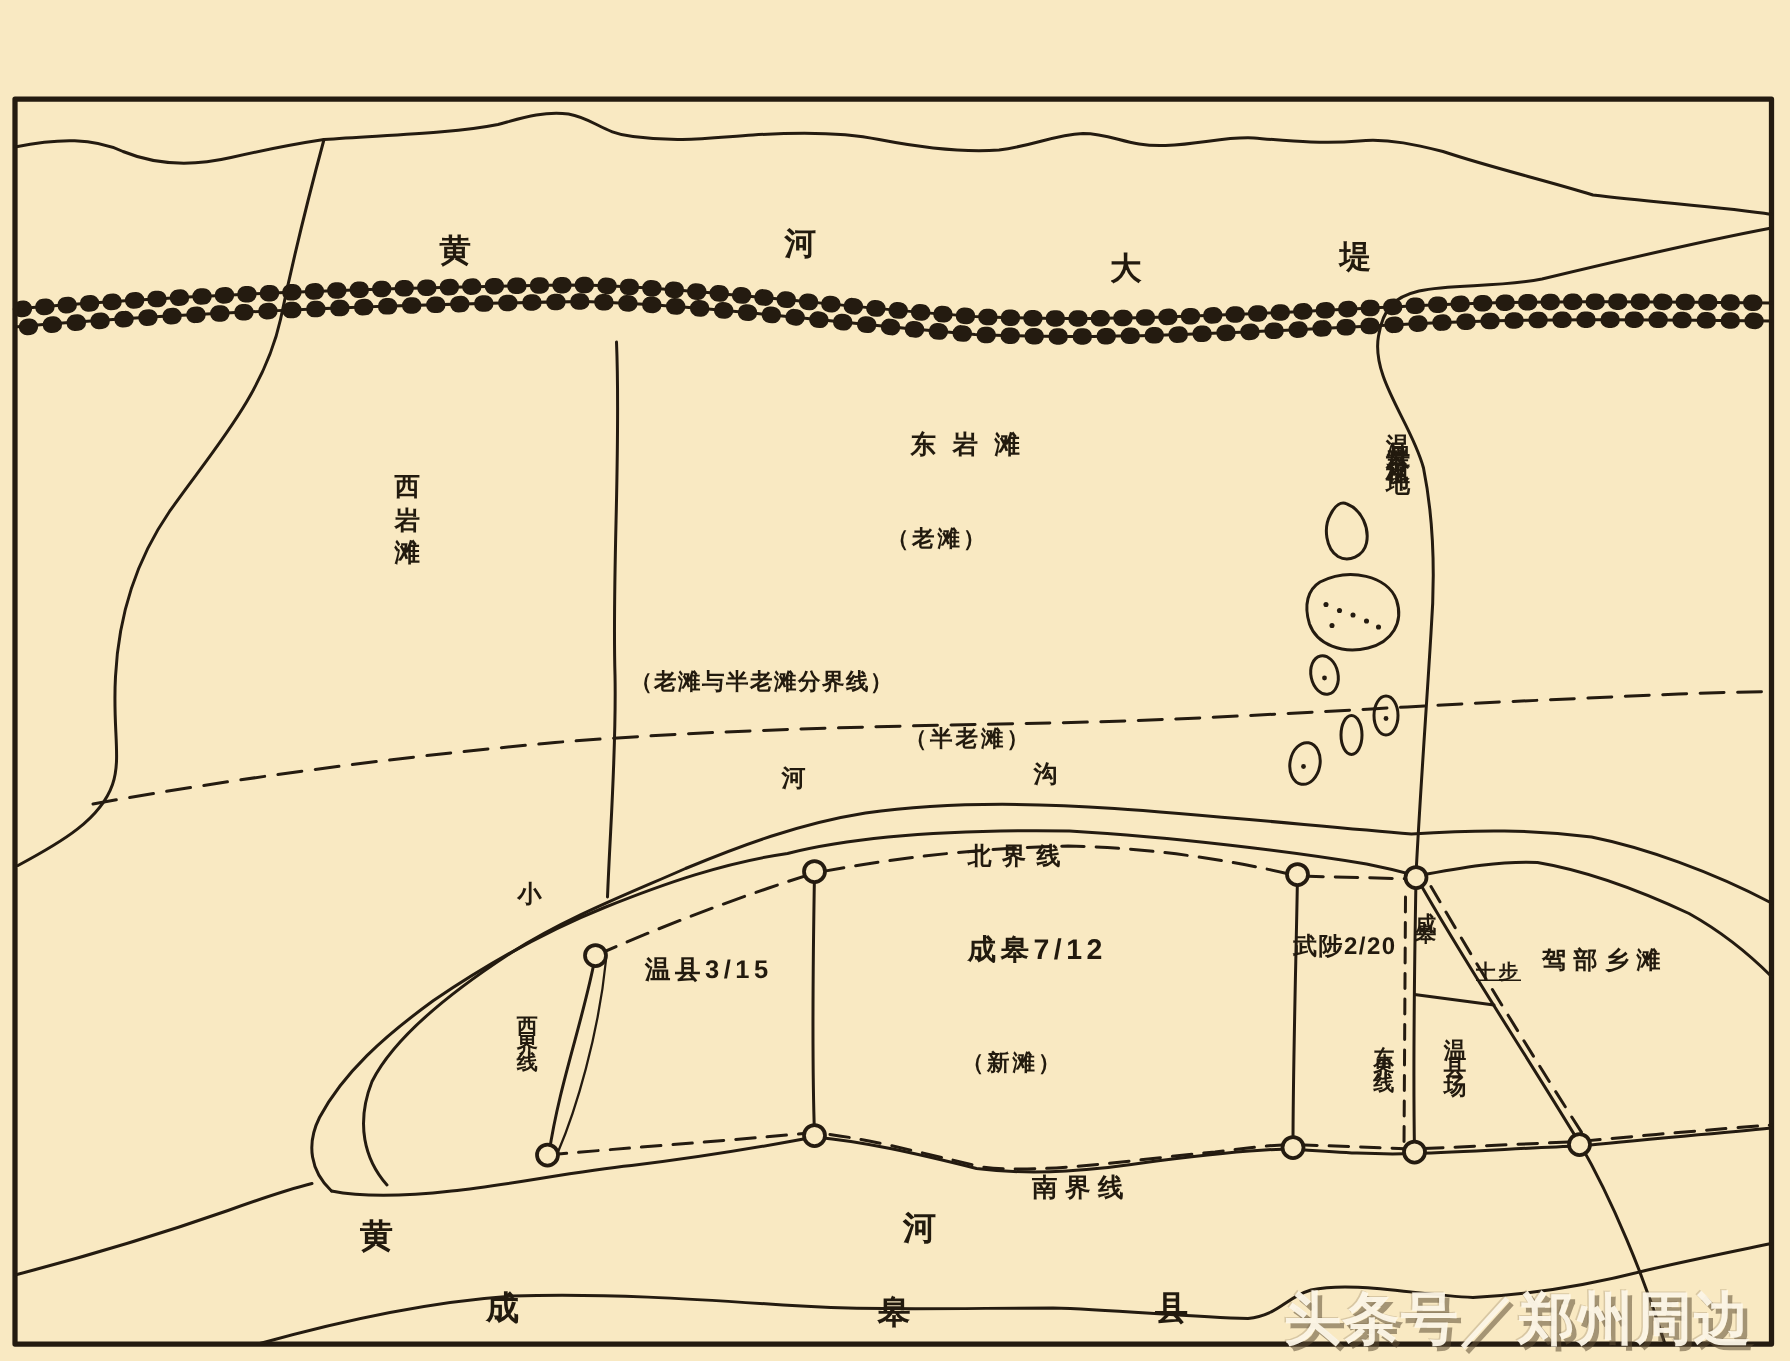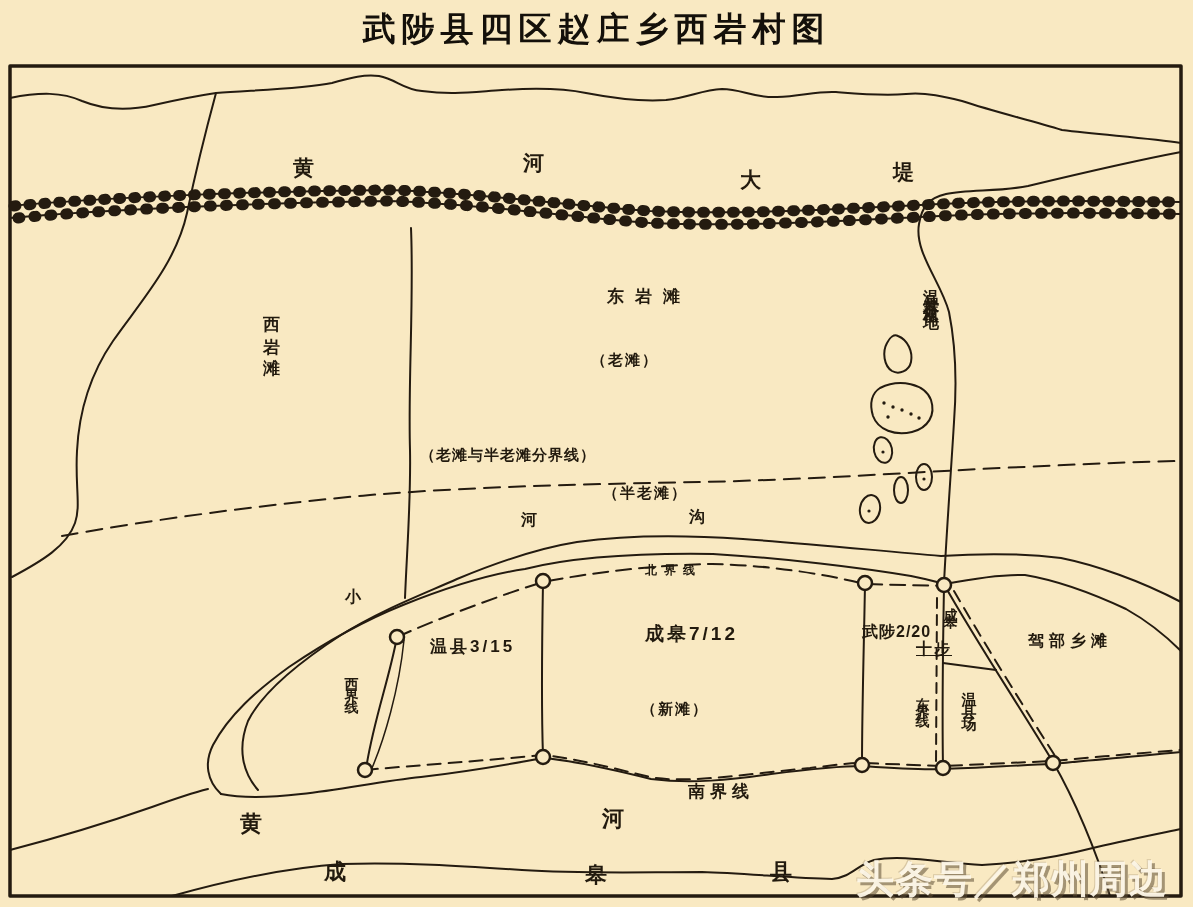--- a/index.html
+++ b/index.html
@@ -13,21 +13,20 @@
   #watermark{position:absolute;left:856px;top:854px;font-size:38px;font-weight:700;
              letter-spacing:1px;color:rgba(253,247,232,0.95);
              text-shadow:3px 3px 0 rgba(95,78,52,0.55), -1px -1px 0 rgba(120,100,70,0.25);}
   svg path, svg rect, svg circle, svg ellipse{vector-effect:non-scaling-stroke;}
 </style>
 </head>
 <body>
 
 <div id="sheet">
 
-  <div id="map-title" class="lb">武陟县四区赵庄乡西岩村图</div>
 
   <svg id="linework" width="1193" height="907" viewBox="0 0 1193 907" fill="none" stroke="#241b10" stroke-width="2" stroke-linecap="round" stroke-linejoin="round">
 
     <rect x="10" y="66" width="1171" height="830" stroke-width="3.5"></rect>
 
     <path d="M10,98 C40,92 62,92 82,101 C104,110 128,111 154,105 C176,100 196,96 216,93 C256,90 302,89 332,83 C347,79 361,74 379,76 C396,79 402,89 422,91 C452,95 472,92 502,90 C532,88 562,88 586,93 C612,98 640,102 666,100 C690,97 702,90 722,89 C742,89 752,98 777,97 C802,96 816,91 836,92 C861,94 882,96 906,94 C926,92 946,97 962,101 C995,112 1030,120 1062,130 C1102,135 1150,138 1181,143"></path>
 
     <path d="M1181,152 C1128,162 1078,174 1028,186 C998,192 968,189 946,194 C929,198 922,206 919,224 C914,252 941,282 949,312 C956,347 957,382 954,422 C951,472 947,525 944,583"></path>
 
     <path d="M10,206 C100,198 250,191 390,190 C480,193 560,205 650,211 C740,215 840,209 940,204 C1020,200 1100,201 1181,202"></path>
@@ -107,30 +106,30 @@
   <div class="lb v" style="left:923px;top:276px;font-size:16px;letter-spacing:5px;">温县群众租地</div>
   <div class="lb" style="left:420px;top:447px;font-size:15px;letter-spacing:1px;text-align:right;">（老滩与半老滩分界线）</div>
   <div class="lb" style="left:603px;top:485px;font-size:15px;letter-spacing:2px;">（半老滩）</div>
   <div class="lb" style="left:641px;top:701px;font-size:15px;letter-spacing:2px;">（新滩）</div>
   <div class="lb" style="left:1028px;top:633px;font-size:16px;letter-spacing:5px;">驾部乡滩</div>
 
   <div class="lb" style="left:345px;top:589px;font-size:16px;">小</div>
   <div class="lb" style="left:521px;top:512px;font-size:16px;">河</div>
   <div class="lb" style="left:689px;top:509px;font-size:16px;">沟</div>
 
-  <div class="lb" style="left:645px;top:564px;font-size:12px;letter-spacing:7px;">北界线</div>
+  <div class="lb" style="left:645px;top:564px;font-size:16px;letter-spacing:7px;">北界线</div>
   <div class="lb" style="left:688px;top:739px;font-size:17px;letter-spacing:5px;margin-top:44px;">南界线</div>
   <div class="lb v" style="left:345px;top:667px;font-size:14px;letter-spacing:11px;">西界线</div>
   <div class="lb v" style="left:916px;top:685px;font-size:14px;letter-spacing:9px;">东界线</div>
 
   <div class="lb" style="left:430px;top:638px;font-size:17px;letter-spacing:3px;">温县3/15</div>
   <div class="lb" style="left:645px;top:624px;font-size:19px;letter-spacing:3px;">成皋7/12</div>
   <div class="lb" style="left:862px;top:624px;font-size:16px;letter-spacing:1px;">武陟2/20</div>
   <div class="lb v" style="left:944px;top:597px;font-size:14px;letter-spacing:7px;">成皋</div>
-  <div class="lb" style="left:916px;top:641px;font-size:16px;letter-spacing:2px;text-decoration:underline;">十步</div>
+  <div class="lb" style="left:984px;top:641px;font-size:13px;letter-spacing:2px;text-decoration:underline;">十步</div>
   <div class="lb v" style="left:962px;top:680px;font-size:15px;letter-spacing:12px;">温县场</div>
 
   <div class="lb" style="left:240px;top:813px;font-size:22px;">黄</div>
   <div class="lb" style="left:602px;top:808px;font-size:22px;">河</div>
   <div class="lb" style="left:324px;top:861px;font-size:22px;">成</div>
   <div class="lb" style="left:585px;top:864px;font-size:22px;">皋</div>
   <div class="lb" style="left:770px;top:861px;font-size:22px;">县</div>
 
   <div id="watermark">头条号／郑州周边游</div>
 

